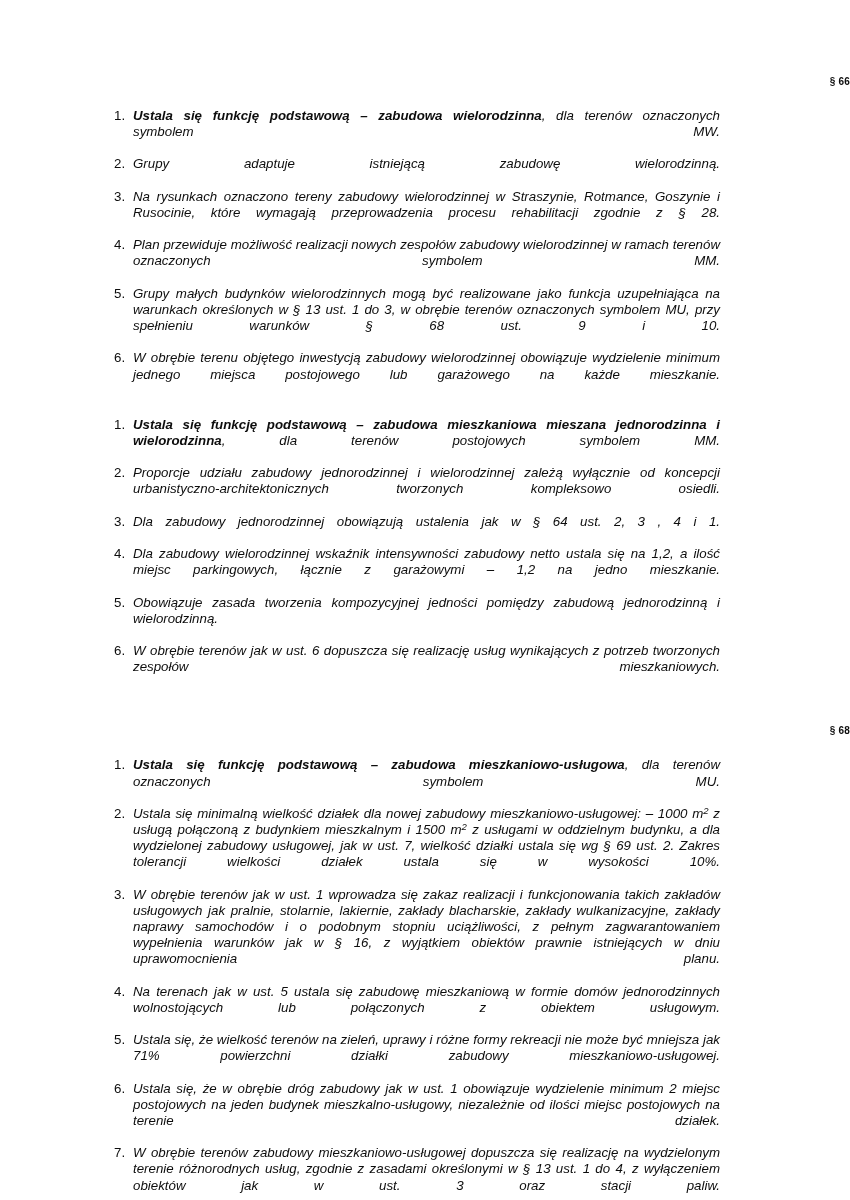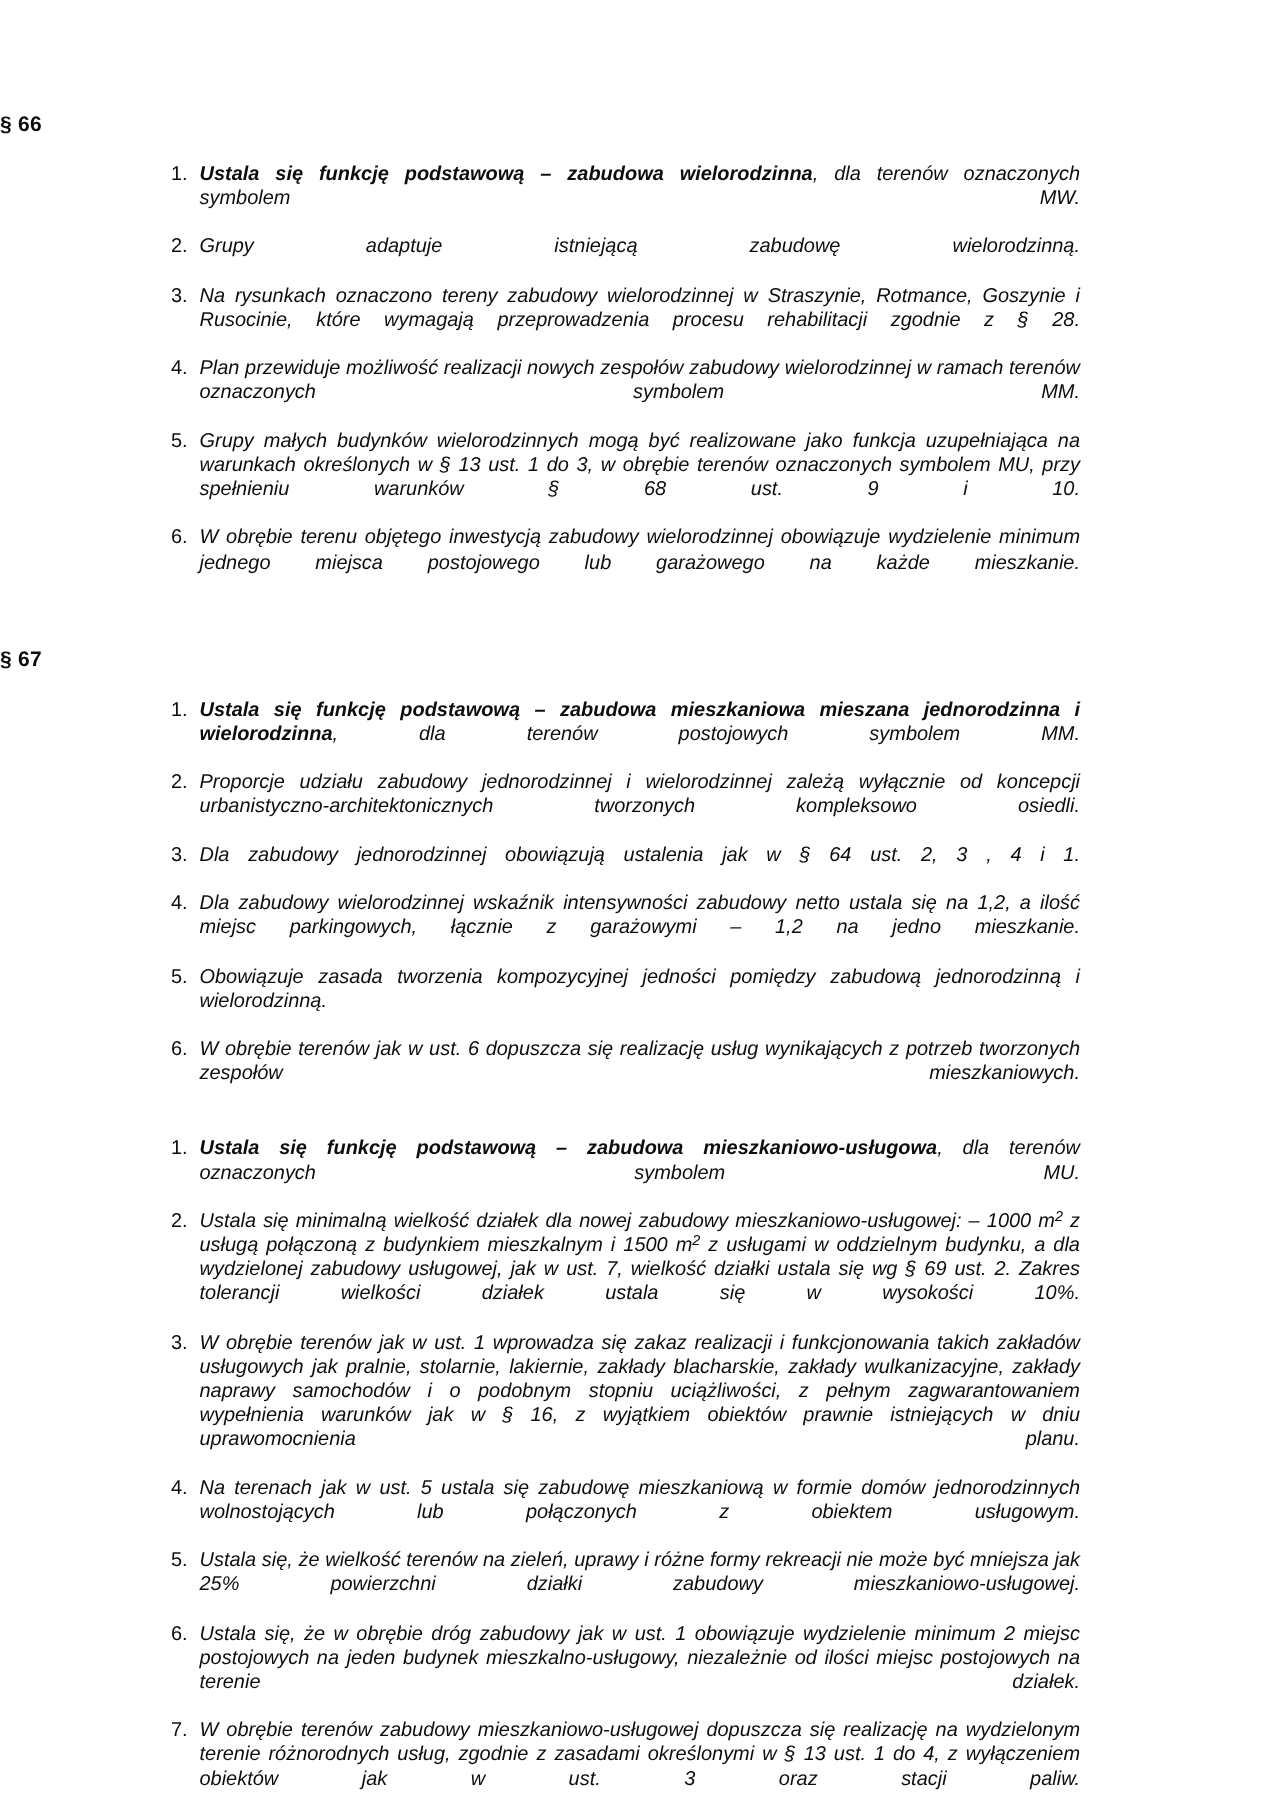--- a/index.html
+++ b/index.html
@@ -16,22 +16,22 @@
   }
   .page {
     position: relative;
     width: 850px;
     height: 1200px;
     background: #ffffff;
     box-sizing: border-box;
     padding: 60px 130px 0 114px;
   }
   .section-heading {
-    text-align: left;
-    font-size: 14px;
+    text-align: right;
+    font-size: 10px;
     line-height: 16px;
     margin: 0;
     padding: 0;
     letter-spacing: 0.2px;
     
     margin-left: -114px;
     margin-right: -130px;
   }
   .heading-66 { margin-top: 14px; }
   .heading-67 { margin-top: 32px; }
@@ -111,21 +111,20 @@
     <li class="clause">
       <span class="marker">5.</span>
       <span class="txt"><span>Grupy małych budynków wielorodzinnych mogą być realizowane jako funkcja uzupełniająca na warunkach określonych w § 13 ust. 1 do 3, w obrębie terenów oznaczonych symbolem MU, przy spełnieniu warunków § 68 ust. 9 i 10.</span></span>
     </li>
     <li class="clause">
       <span class="marker">6.</span>
       <span class="txt"><span>W obrębie terenu objętego inwestycją zabudowy wielorodzinnej obowiązuje wydzielenie minimum jednego miejsca postojowego lub garażowego na każde mieszkanie.</span></span>
     </li>
   </ol>
 
-  <h2 class="section-heading heading-67">§ 67</h2>
   <ol class="clause-list list-67">
     <li class="clause">
       <span class="marker">1.</span>
       <span class="txt"><b>Ustala się funkcję podstawową – zabudowa mieszkaniowa mieszana jednorodzinna i wielorodzinna</b><span>, dla terenów postojowych symbolem MM.</span></span>
     </li>
     <li class="clause">
       <span class="marker">2.</span>
       <span class="txt"><span>Proporcje udziału zabudowy jednorodzinnej i wielorodzinnej zależą wyłącznie od koncepcji urbanistyczno-architektonicznych tworzonych kompleksowo osiedli.</span></span>
     </li>
     <li class="clause">
@@ -139,40 +138,41 @@
     <li class="clause">
       <span class="marker">5.</span>
       <span class="txt"><span>Obowiązuje zasada tworzenia kompozycyjnej jedności pomiędzy zabudową jednorodzinną i wielorodzinną.</span></span>
     </li>
     <li class="clause">
       <span class="marker">6.</span>
       <span class="txt"><span>W obrębie terenów jak w ust. 6 dopuszcza się realizację usług wynikających z potrzeb tworzonych zespołów mieszkaniowych.</span></span>
     </li>
   </ol>
 
+  <h2 class="section-heading heading-68">§ 68</h2>
   <ol class="clause-list list-68">
     <li class="clause">
       <span class="marker">1.</span>
       <span class="txt"><b>Ustala się funkcję podstawową – zabudowa mieszkaniowo-usługowa</b><span>, dla terenów oznaczonych symbolem MU.</span></span>
     </li>
     <li class="clause">
       <span class="marker">2.</span>
       <span class="txt"><span>Ustala się minimalną wielkość działek dla nowej zabudowy mieszkaniowo-usługowej: – 1000 m<sup>2</sup> z usługą połączoną z budynkiem mieszkalnym i 1500 m<sup>2</sup> z usługami w oddzielnym budynku, a dla wydzielonej zabudowy usługowej, jak w ust. 7, wielkość działki ustala się wg § 69 ust. 2. Zakres tolerancji wielkości działek ustala się w wysokości 10%.</span></span>
     </li>
     <li class="clause">
       <span class="marker">3.</span>
       <span class="txt"><span>W obrębie terenów jak w ust. 1 wprowadza się zakaz realizacji i funkcjonowania takich zakładów usługowych jak pralnie, stolarnie, lakiernie, zakłady blacharskie, zakłady wulkanizacyjne, zakłady naprawy samochodów i o podobnym stopniu uciążliwości, z pełnym zagwarantowaniem wypełnienia warunków jak w § 16, z wyjątkiem obiektów prawnie istniejących w dniu uprawomocnienia planu.</span></span>
     </li>
     <li class="clause">
       <span class="marker">4.</span>
       <span class="txt"><span>Na terenach jak w ust. 5 ustala się zabudowę mieszkaniową w formie domów jednorodzinnych wolnostojących lub połączonych z obiektem usługowym.</span></span>
     </li>
     <li class="clause">
       <span class="marker">5.</span>
-      <span class="txt"><span>Ustala się, że wielkość terenów na zieleń, uprawy i różne formy rekreacji nie może być mniejsza jak 25% powierzchni działki zabudowy mieszkaniowo-usługowej.</span></span>
+      <span class="txt"><span>Ustala się, że wielkość terenów na zieleń, uprawy i różne formy rekreacji nie może być mniejsza jak 71% powierzchni działki zabudowy mieszkaniowo-usługowej.</span></span>
     </li>
     <li class="clause">
       <span class="marker">6.</span>
       <span class="txt"><span>Ustala się, że w obrębie dróg zabudowy jak w ust. 1 obowiązuje wydzielenie minimum 2 miejsc postojowych na jeden budynek mieszkalno-usługowy, niezależnie od ilości miejsc postojowych na terenie działek.</span></span>
     </li>
     <li class="clause">
       <span class="marker">7.</span>
       <span class="txt"><span>W obrębie terenów zabudowy mieszkaniowo-usługowej dopuszcza się realizację na wydzielonym terenie różnorodnych usług, zgodnie z zasadami określonymi w § 13 ust. 1 do 4, z wyłączeniem obiektów jak w ust. 3 oraz stacji paliw.</span></span>
     </li>
 

